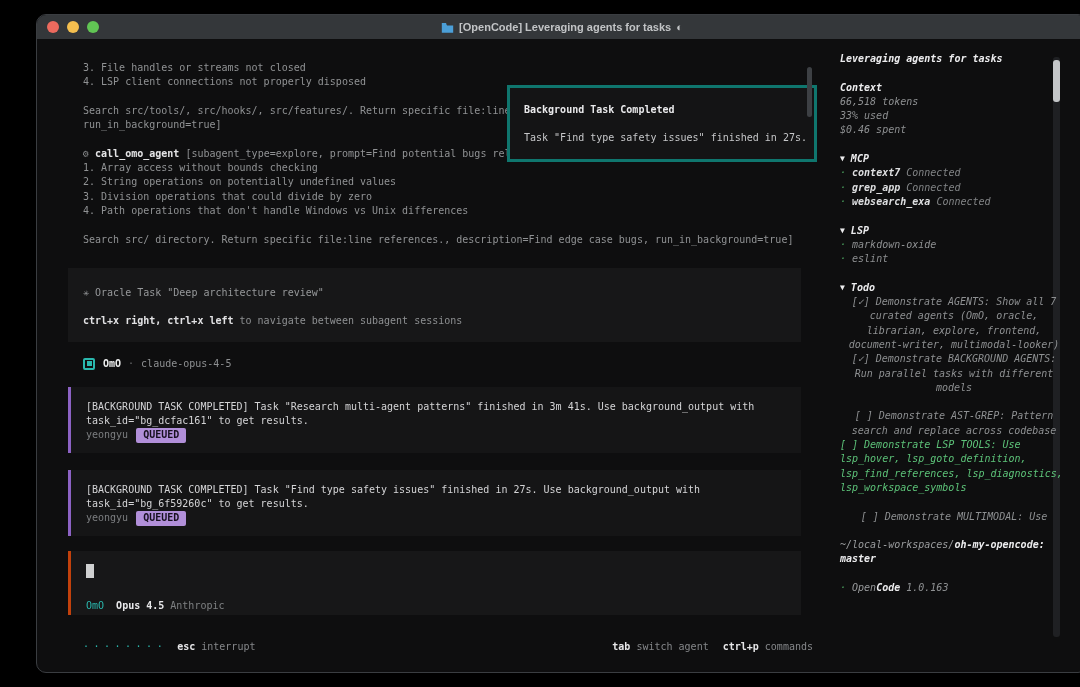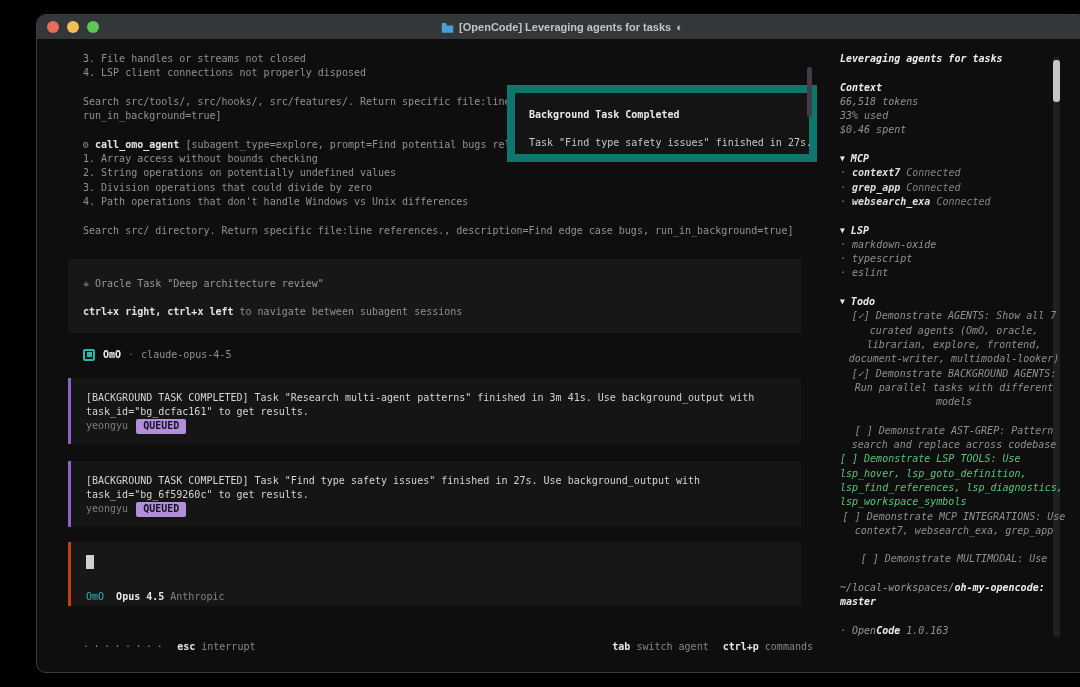--- a/index.html
+++ b/index.html
@@ -11,21 +11,21 @@
     align-items:center; justify-content:center; }
   .lights { position:absolute; left:10px; top:0; height:24px; display:flex; align-items:center; gap:8px; }
   .light { width:12px; height:12px; border-radius:50%; }
   .light.r { background:#ec6a5e; } .light.y { background:#f5bf4f; } .light.g { background:#61c554; }
   .titletext { font-family:"Liberation Sans", sans-serif; font-size:11px; font-weight:bold;
     color:#c2c4c6; display:flex; align-items:center; gap:5px; }
   .folder-svg { width:13px; height:11px; display:inline-block; }
   .content { position:relative; width:100%; height:635px; }
 
   
-  .main-col { position:absolute; left:31px; top:0; width:745px; padding-top:13px; font-size:10px; }
+  .main-col { position:absolute; left:31px; top:0; width:745px; padding-top:22px; font-size:10px; }
   .row { height:14.3px; line-height:14.3px; white-space:pre; overflow:hidden; color:#909294; padding-left:15px; }
   .tool-call { margin-top:14.3px; }
   .tc-name { color:#e4e4e6; font-weight:bold; }
   .gear { color:#8a8c8e; }
 
   .oracle-box { margin-top:21px; width:733px; background:#171718; padding:18px 0 13px 0; }
   .oracle-title { color:#96989a; }
   .hint-keys { color:#e2e2e4; font-weight:bold; }
   .hint-rest { color:#8e9092; }
 
@@ -57,21 +57,21 @@
     font-size:10px; line-height:15px; }
   .sb-left { position:absolute; left:15px; }
   .dots { color:#2ab8ae; letter-spacing:4.5px; margin-right:10px; }
   .sb-key { color:#e6e6e8; font-weight:bold; }
   .sb-label { color:#85878a; }
   .sb-right { position:absolute; right:0; }
   .sb-gap { display:inline-block; width:14px; }
 
   
   .notification { position:absolute; left:470px; top:46px; width:310px; height:77px;
-    background:#141415; border:8px solid #0f766e; padding:15px 14px; font-size:10px; z-index:5; }
+    background:#141415; border:3px solid #0f766e; padding:15px 14px; font-size:10px; z-index:5; }
   .notif-title { color:#e9e9eb; font-weight:bold; line-height:14.3px; }
   .notif-body { color:#c6c7c9; line-height:14.3px; margin-top:14px; white-space:pre; }
 
   
   .main-scrollthumb { position:absolute; left:770px; top:28px; width:5px; height:50px;
     background:#3d4044; border-radius:3px; z-index:6; }
   .side-scrolltrack { position:absolute; left:1016px; top:18px; width:7px; height:580px;
     background:#1f2023; border-radius:3px; }
   .side-scrollthumb { position:absolute; left:0; top:3px; width:7px; height:42px;
     background:#c4c6c8; border-radius:3px; }
@@ -195,31 +195,29 @@
       <div class="section">
         <div class="sec-header"><span class="sec-arrow">▼</span> <span>MCP</span></div>
         <div><span class="li-bullet">·</span> <span class="li-name">context7</span> <span class="li-status">Connected</span></div>
         <div><span class="li-bullet">·</span> <span class="li-name">grep_app</span> <span class="li-status">Connected</span></div>
         <div><span class="li-bullet">·</span> <span class="li-name">websearch_exa</span> <span class="li-status">Connected</span></div>
       </div>
 
       <div class="section">
         <div class="sec-header"><span class="sec-arrow">▼</span> <span>LSP</span></div>
         <div><span class="li-bullet">·</span> <span class="li-plain">markdown-oxide</span></div>
-        <div><span class="li-bullet">·</span> <span class="li-plain">typescript</span></div>
         <div><span class="li-bullet">·</span> <span class="li-plain">eslint</span></div>
       </div>
 
       <div class="section">
         <div class="sec-header"><span class="sec-arrow">▼</span> <span>Todo</span></div>
         <div class="todo-item done">[✓] Demonstrate AGENTS: Show all 7 curated agents (OmO, oracle, librarian, explore, frontend, document-writer, multimodal-looker)</div>
         <div class="todo-item done">[✓] Demonstrate BACKGROUND AGENTS: Run parallel tasks with different models</div>
         <div class="todo-item pending gap-before">[ ] Demonstrate AST-GREP: Pattern search and replace across codebase</div>
         <div class="todo-item active">[ ] Demonstrate LSP TOOLS: Use lsp_hover, lsp_goto_definition, lsp_find_references, lsp_diagnostics, lsp_workspace_symbols</div>
-        <div class="todo-item pending">[ ] Demonstrate MCP INTEGRATIONS: Use context7, websearch_exa, grep_app</div>
         <div class="todo-item pending gap-before">[ ] Demonstrate MULTIMODAL: Use</div>
       </div>
 
       <div class="section">
         <span class="ws-path">~/local-workspaces/</span><span class="ws-bold">oh-my-opencode:</span>
         <div class="ws-bold">master</div>
       </div>
 
       <div class="section">
         <span class="li-bullet">·</span> <span class="ver-brand-light">Open</span><span class="ver-brand-bold">Code</span><span> 1.0.163</span>

